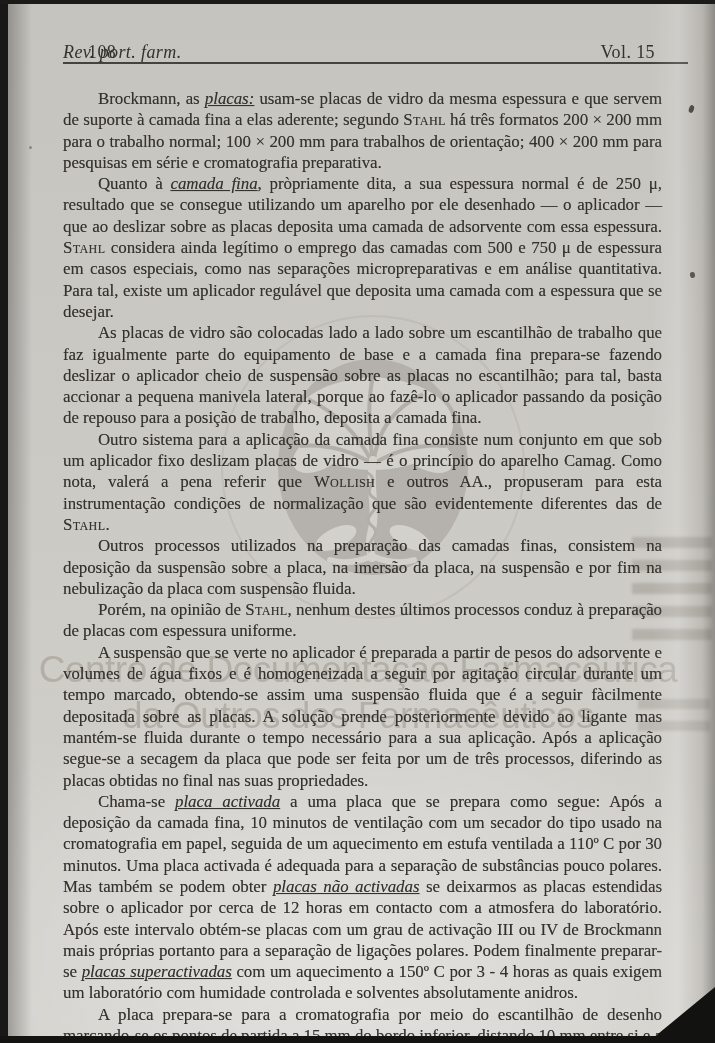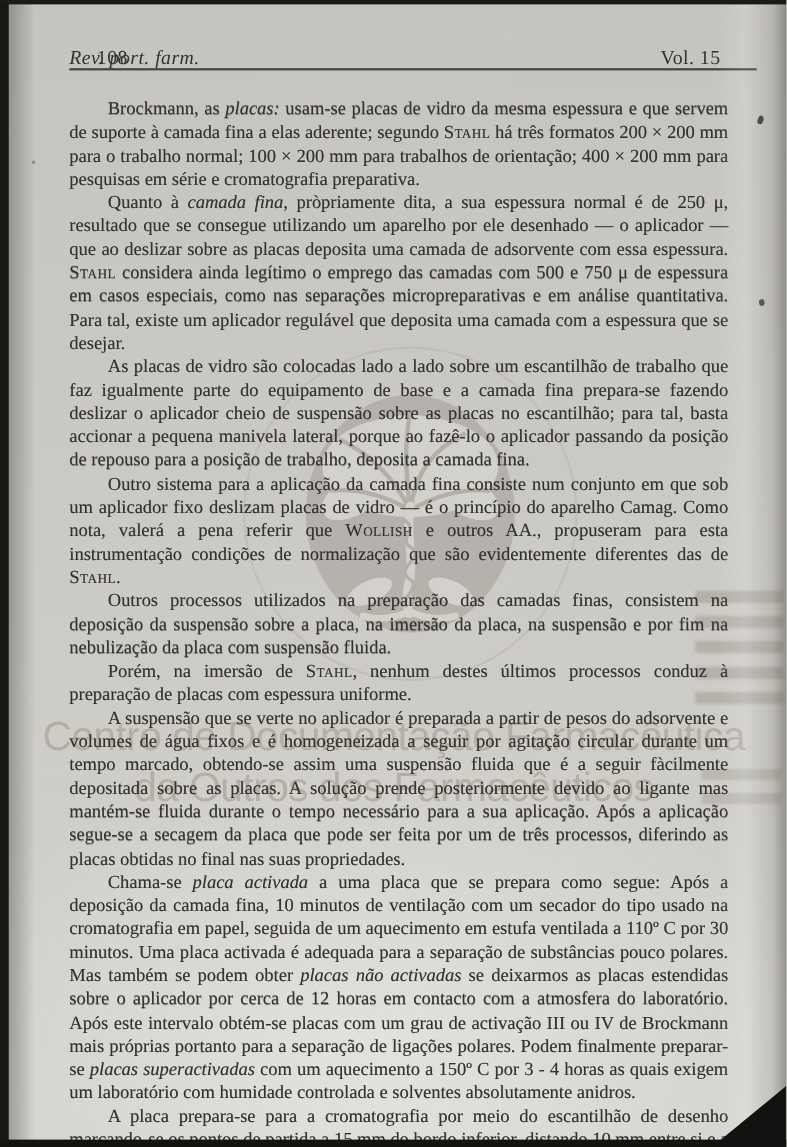--- a/index.html
+++ b/index.html
@@ -53,21 +53,21 @@
   .wm-1{top:649px;font-size:37px;}
   .wm-2{top:695px;font-size:37px;}
 
   
   .content{
     position:absolute;left:63px;top:88px;width:599px;z-index:3;
     font-size:16.8px;line-height:21.3px;color:#34322e;text-align:justify;
     text-shadow:0.2px 0.2px 0.35px rgba(44,42,38,0.45);
   }
   .content p{margin:0;text-indent:35px;}
-  .content .i{font-style:italic;}
+  .content .i{font-style:italic;text-decoration:underline;}
   .content .sc{font-variant:small-caps;letter-spacing:0.4px;}
 </style>
 </head>
 <body>
 
 <div class="page">
 
   <div class="ghost g1"></div>
   <div class="ghost g2"></div>
 
@@ -109,21 +109,21 @@
 
   <div class="wm-line wm-1">Centro de Documentação Farmacêutica</div>
   <div class="wm-line wm-2">da Outros dos Farmacêuticos</div>
 
   <div class="content">
     <p><span>Brockmann, as </span><span class="i">placas:</span><span> usam-se placas de vidro da mesma espessura e que servem de suporte à camada fina a elas aderente; segundo </span><span class="sc">Stahl</span><span> há três formatos 200 × 200 mm para o trabalho normal; 100 × 200 mm para trabalhos de orientação; 400 × 200 mm para pesquisas em série e cromatografia preparativa.</span></p>
     <p><span>Quanto à </span><span class="i">camada fina</span><span>, pròpriamente dita, a sua espessura normal é de 250 μ, resultado que se consegue utilizando um aparelho por ele desenhado — o aplicador — que ao deslizar sobre as placas deposita uma camada de adsorvente com essa espessura. </span><span class="sc">Stahl</span><span> considera ainda legítimo o emprego das camadas com 500 e 750 μ de espessura em casos especiais, como nas separações micropreparativas e em análise quantitativa. Para tal, existe um aplicador regulável que deposita uma camada com a espessura que se desejar.</span></p>
     <p><span>As placas de vidro são colocadas lado a lado sobre um escantilhão de trabalho que faz igualmente parte do equipamento de base e a camada fina prepara-se fazendo deslizar o aplicador cheio de suspensão sobre as placas no escantilhão; para tal, basta accionar a pequena manivela lateral, porque ao fazê-lo o aplicador passando da posição de repouso para a posição de trabalho, deposita a camada fina.</span></p>
     <p><span>Outro sistema para a aplicação da camada fina consiste num conjunto em que sob um aplicador fixo deslizam placas de vidro — é o princípio do aparelho Camag. Como nota, valerá a pena referir que </span><span class="sc">Wollish</span><span> e outros AA., propuseram para esta instrumentação condições de normalização que são evidentemente diferentes das de </span><span class="sc">Stahl</span><span>.</span></p>
     <p><span>Outros processos utilizados na preparação das camadas finas, consistem na deposição da suspensão sobre a placa, na imersão da placa, na suspensão e por fim na nebulização da placa com suspensão fluida.</span></p>
-    <p><span>Porém, na imersão de </span><span class="sc">Stahl</span><span>, nenhum destes últimos processos conduz à preparação de placas com espessura uniforme.</span></p>
+    <p><span>Porém, na opinião de </span><span class="sc">Stahl</span><span>, nenhum destes últimos processos conduz à preparação de placas com espessura uniforme.</span></p>
     <p><span>A suspensão que se verte no aplicador é preparada a partir de pesos do adsorvente e volumes de água fixos e é homogeneizada a seguir por agitação circular durante um tempo marcado, obtendo-se assim uma suspensão fluida que é a seguir fàcilmente depositada sobre as placas. A solução prende posteriormente devido ao ligante mas mantém-se fluida durante o tempo necessário para a sua aplicação. Após a aplicação segue-se a secagem da placa que pode ser feita por um de três processos, diferindo as placas obtidas no final nas suas propriedades.</span></p>
     <p><span>Chama-se </span><span class="i">placa activada</span><span> a uma placa que se prepara como segue: Após a deposição da camada fina, 10 minutos de ventilação com um secador do tipo usado na cromatografia em papel, seguida de um aquecimento em estufa ventilada a 110º C por 30 minutos. Uma placa activada é adequada para a separação de substâncias pouco polares. Mas também se podem obter </span><span class="i">placas não activadas</span><span> se deixarmos as placas estendidas sobre o aplicador por cerca de 12 horas em contacto com a atmosfera do laboratório. Após este intervalo obtém-se placas com um grau de activação III ou IV de Brockmann mais próprias portanto para a separação de ligações polares. Podem finalmente preparar-se </span><span class="i">placas superactivadas</span><span> com um aquecimento a 150º C por 3 - 4 horas as quais exigem um laboratório com humidade controlada e solventes absolutamente anidros.</span></p>
     <p><span>A placa prepara-se para a cromatografia por meio do escantilhão de desenho marcando-se os pontos de partida a 15 mm do bordo inferior, distando 10 mm entre si e a linha de frente a 10 cm do ponto de partida, já que em CCF os</span></p>
   </div>
 
   <div class="speck s1"></div>
   <div class="speck s2"></div>
   <div class="speck s3"></div>
 
   <div class="left-shade"></div>

